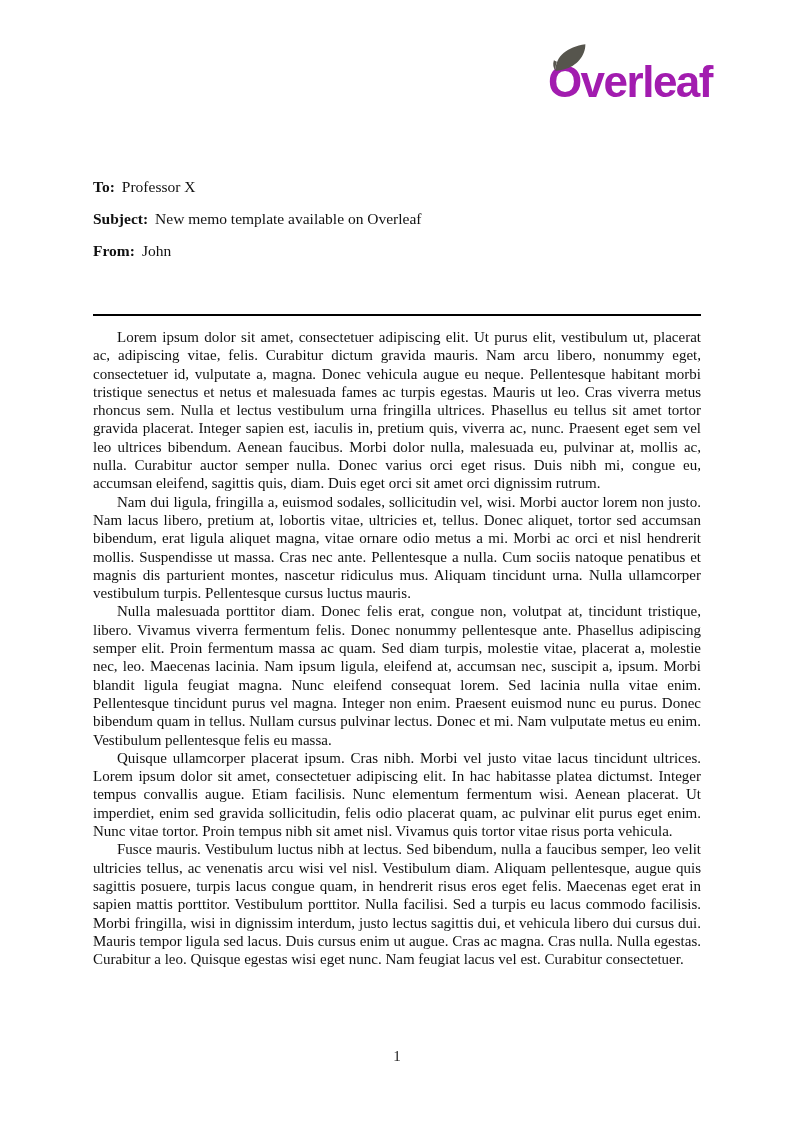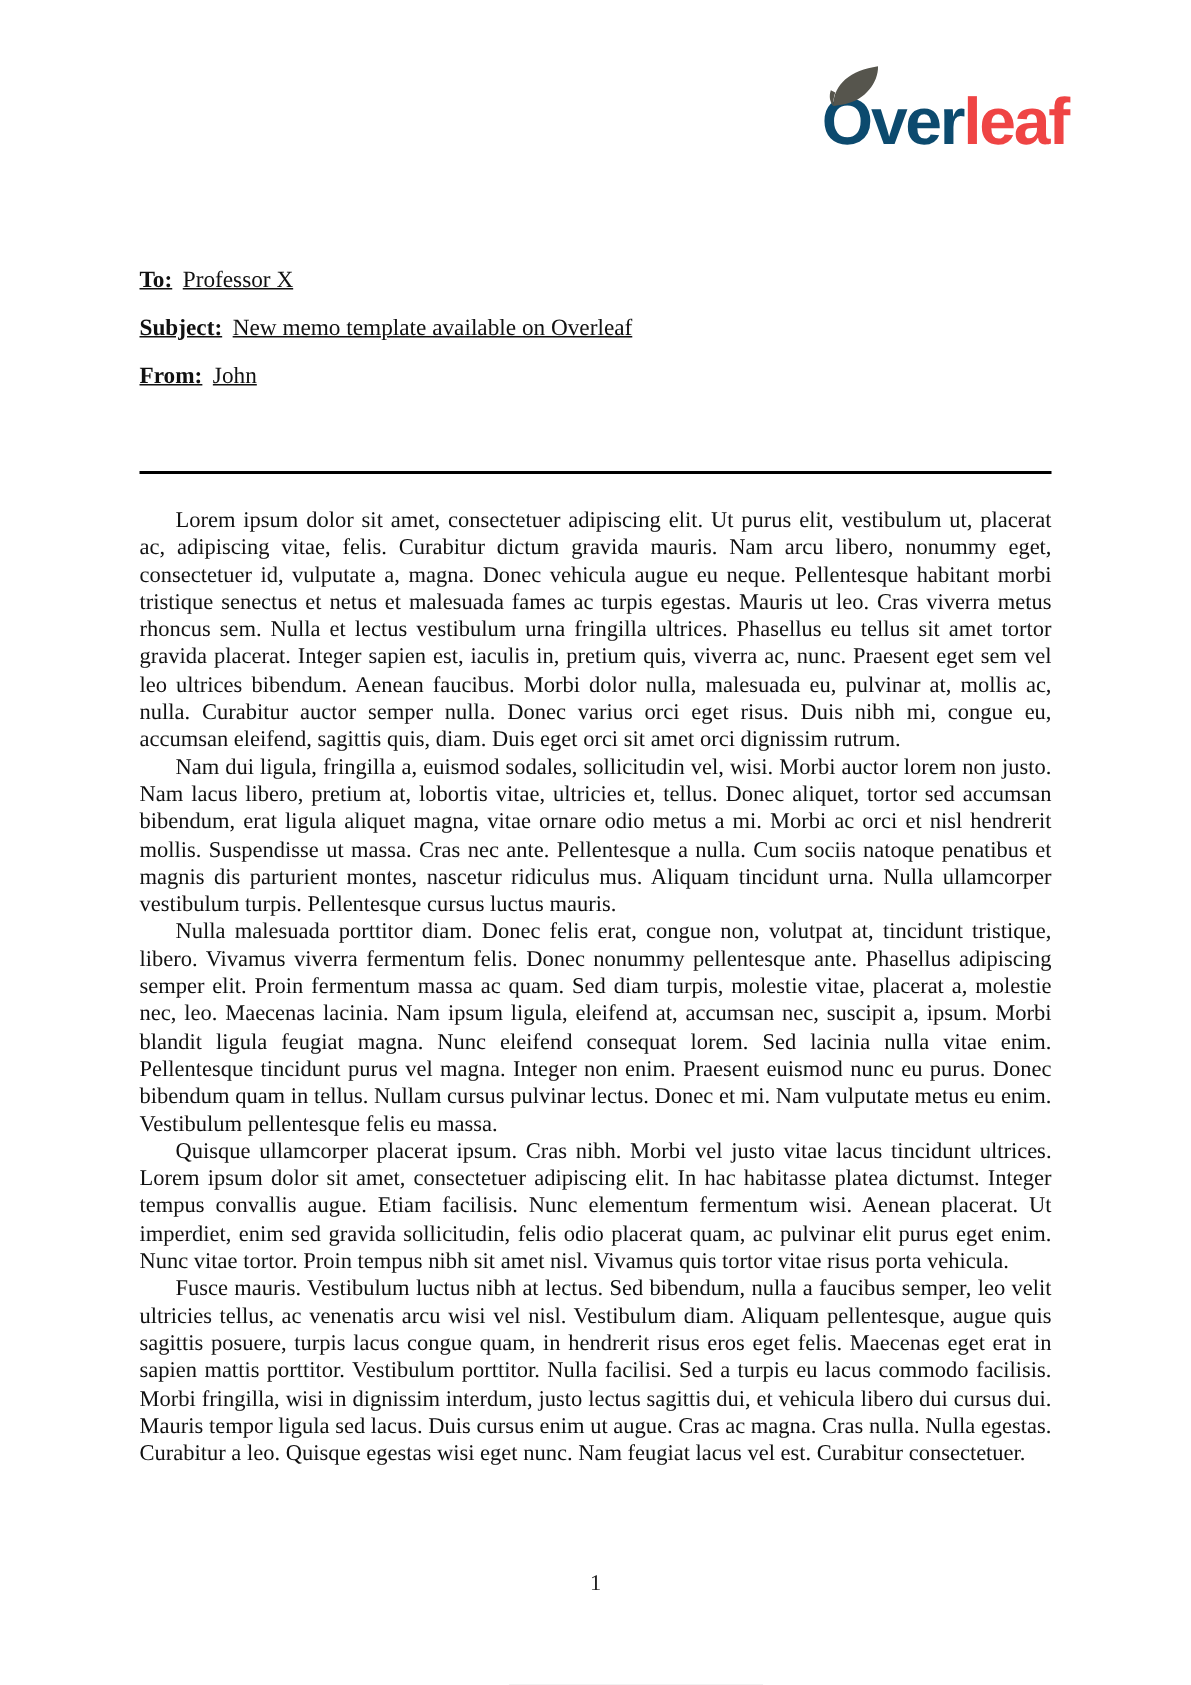--- a/index.html
+++ b/index.html
@@ -28,47 +28,47 @@
   }
   .logo .o-wrap { position: relative; display: inline-block; }
   .logo-leaf {
     position: absolute;
     left: 3px;
     top: -15px;
     width: 38px;
     height: 26px;
     transform: rotate(-6deg);
   }
-  .logo-over { color: #0c4a6e; }
-  .logo-leafword { color: #ef4444; }
+  .logo-over { color: #a21caf; }
+  .logo-leafword { color: #a21caf; }
 
   
   .memo {
     position: absolute;
     top: 178px;
     left: 93px;
     right: 93px;
     font-size: 15.5px;
   }
-  .memo-row { height: 20px; margin-bottom: 12px; text-decoration: underline; }
+  .memo-row { height: 20px; margin-bottom: 12px; }
   .memo-label { font-weight: 700; margin-right: 7px; }
 
   
   .rule {
     position: absolute;
     top: 314px;
     left: 93px;
     right: 93px;
     border-top: 2px solid #000000;
   }
 
   
   .body-text {
     position: absolute;
-    top: 338px;
+    top: 328px;
     left: 93px;
     width: 608px;
     font-size: 15px;
     line-height: 18.3px;
     text-align: justify;
     hyphens: auto;
     -webkit-hyphens: auto;
   }
   .body-text p { margin: 0; text-indent: 24px; }
 

